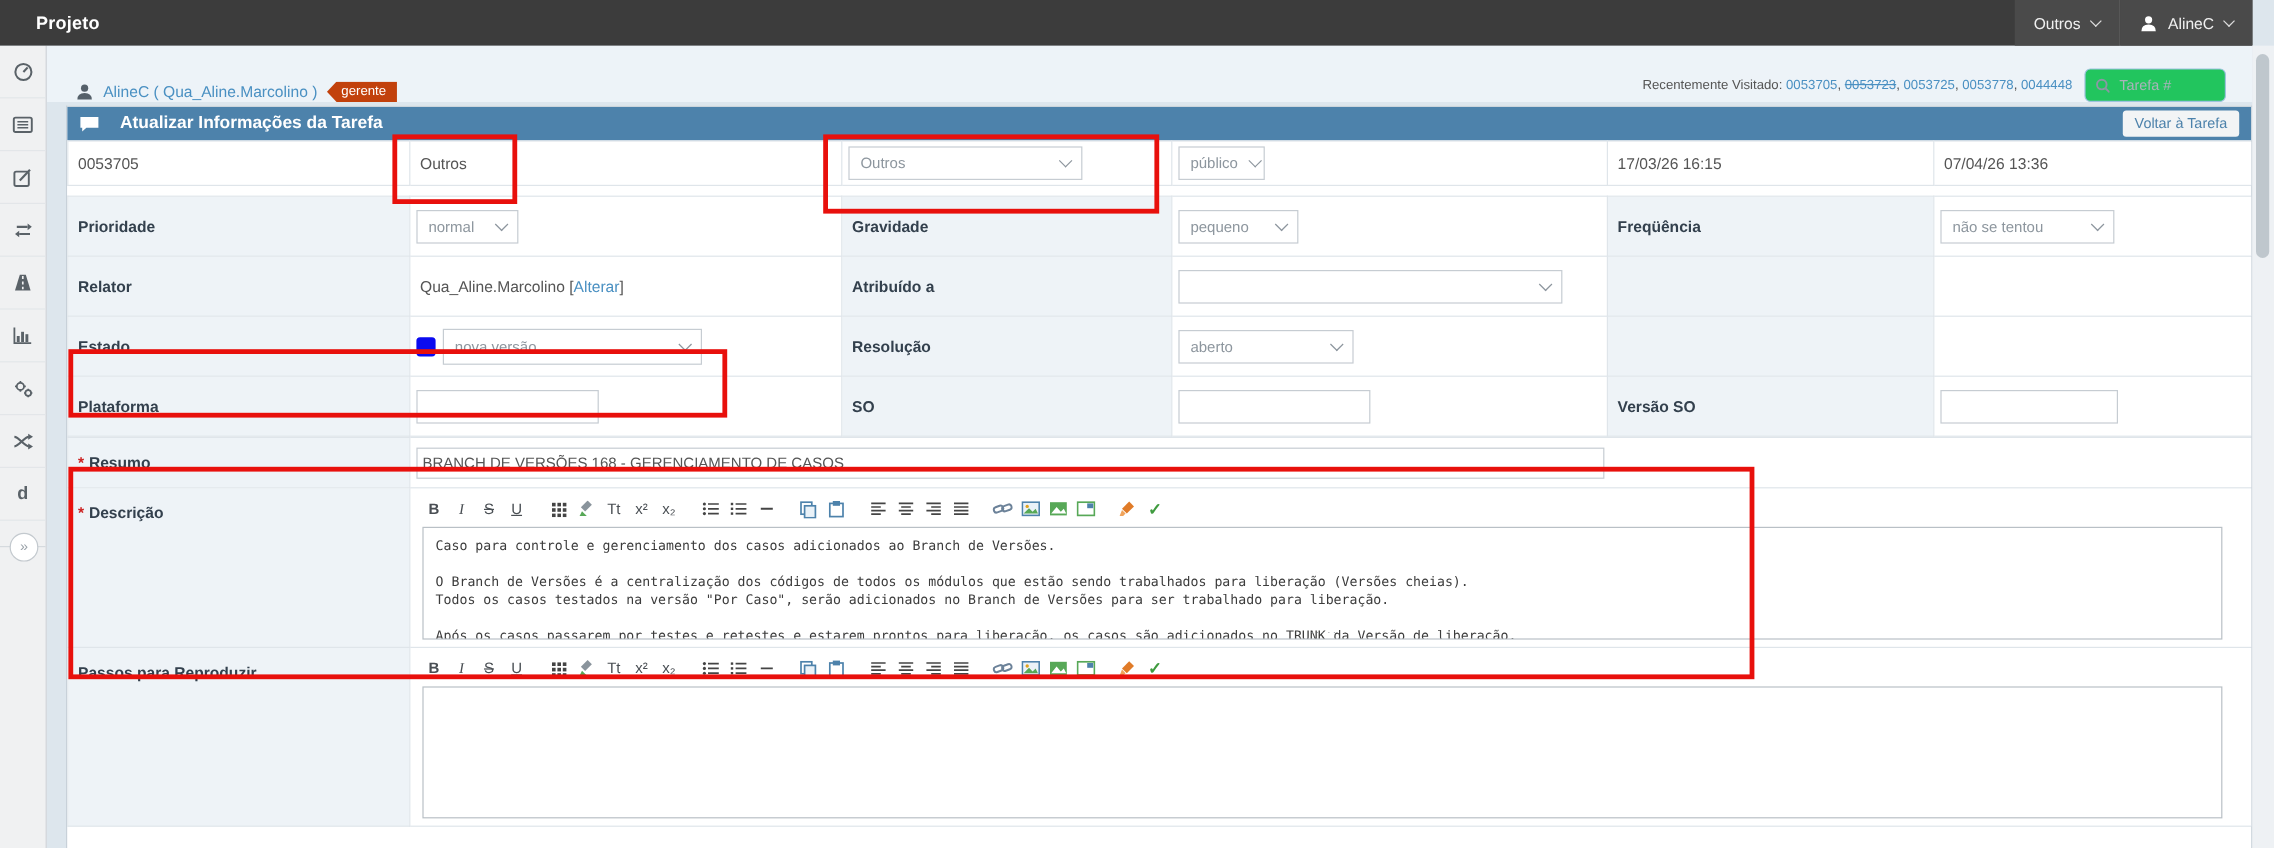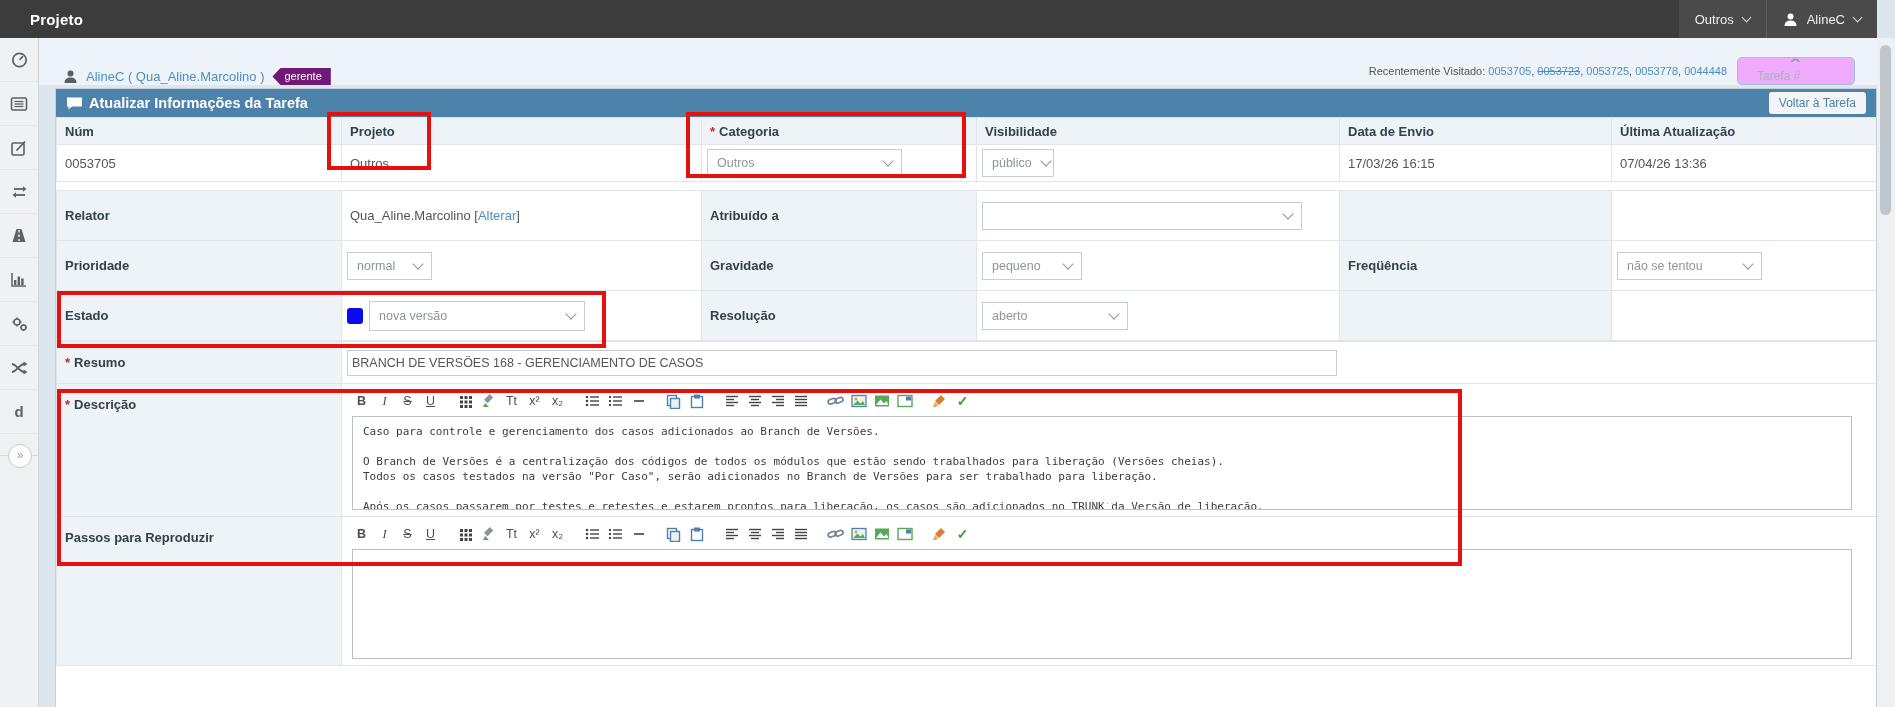--- a/index.html
+++ b/index.html
@@ -32,36 +32,36 @@
   .collapse-line{position:absolute;left:0;top:21px;width:38px;border-top:1px solid #d5dade;}
   .collapse-btn{position:absolute;left:8px;top:10px;width:22px;height:22px;border-radius:50%;
     background:#fff;border:1px solid #c3c9ce;color:#9aa2a9;font-size:12px;line-height:20px;
     text-align:center;cursor:pointer;z-index:2;}
   .collapse-btn::before{content:"\00BB";}
   
   .userbar{position:absolute;left:39px;top:38px;width:1838px;height:47px;background:#edf3f8;
     display:flex;align-items:flex-end;justify-content:space-between;padding:0;box-sizing:border-box;}
   .ub-left{display:flex;align-items:center;gap:8px;padding-left:24px;}
   .ub-user{color:#4a90c2;font-size:13px;cursor:pointer;}
-  .role-badge{background:#701a75;color:#fff;font-size:11px;padding:2px 9px 3px 12px;
+  .role-badge{background:#c2410c;color:#fff;font-size:11px;padding:2px 9px 3px 12px;
     clip-path:polygon(8px 0,100% 0,100% 100%,8px 100%,0 50%);}
   .ub-right{display:flex;align-items:center;gap:10px;padding-right:22px;}
   .recent{font-size:11px;color:#555;}
   .recent a{color:#4a90c2;text-decoration:none;cursor:pointer;}
   .recent a.struck{text-decoration:line-through;}
-  .searchbox{display:flex;align-items:center;gap:6px;background:#f0abfc;border:1px solid #9cc3dd;
-    border-radius:5px;height:26px;padding:0 8px;width:100px;flex-direction:column;}
+  .searchbox{display:flex;align-items:center;gap:6px;background:#22c55e;border:1px solid #9cc3dd;
+    border-radius:5px;height:26px;padding:0 8px;width:100px;}
   .searchbox input{border:none;outline:none;width:78px;font-size:12px;color:#555;
     font-family:"Liberation Sans",sans-serif;background:transparent;}
   .searchbox input::placeholder{color:#a9b3ba;}
   
   .panel{position:absolute;left:55px;top:88px;width:1822px;height:619px;background:#fff;
     border:1px solid #c8d1d9;border-bottom:none;box-sizing:border-box;overflow:hidden;}
   .panel-header{height:28px;background:#4d82ab;color:#fff;display:flex;align-items:center;
-    padding:0 10px;gap:6px;}
+    padding:0 10px;gap:17px;}
   .panel-title{font-size:14.5px;font-weight:bold;}
   .panel-spacer{flex:1;}
   .back-btn{background:#f2f4f5;color:#4d82ab;font-size:12px;border:none;border-radius:3px;
     padding:4px 10px;cursor:pointer;font-family:"Liberation Sans",sans-serif;}
   table.grid{border-collapse:collapse;table-layout:fixed;width:1820px;}
   .grid td,.grid th{border:1px solid #dfe5ea;font-size:13px;box-sizing:border-box;
     padding:0 0 0 8px;text-align:left;vertical-align:middle;overflow:hidden;white-space:nowrap;}
   .grid th{background:#eef3f7;color:#33404d;font-weight:bold;height:27px;}
   .grid td.lbl{background:#eef3f7;color:#33404d;font-weight:bold;}
   .grid td.val{background:#fff;color:#555;padding-left:5px;}
@@ -259,28 +259,20 @@
   <table class="grid">
     <colgroup>
         <col style="width:285px">
         <col style="width:360px">
         <col style="width:275px">
         <col style="width:363px">
         <col style="width:272px">
         <col style="width:267px">
       </colgroup>
     <tbody>
-        <tr>
-      <th>Núm</th>
-      <th>Projeto</th>
-      <th><span class="req">*</span><span>Categoria</span></th>
-      <th>Visibilidade</th>
-      <th>Data de Envio</th>
-      <th>Última Atualização</th>
-    </tr>
     <tr class="t1-vals">
       <td class="val" style="padding-left:8px">0053705</td>
       <td class="val" style="padding-left:8px">Outros</td>
       <td class="val"><span class="sel" style="width:195px">
               <span>Outros</span>
               <span class="sel-chev"></span>
             </span></td>
       <td class="val"><span class="sel" style="width:72px">
               <span>público</span>
               <span class="sel-chev"></span>
@@ -297,60 +289,68 @@
     <colgroup>
         <col style="width:285px">
         <col style="width:360px">
         <col style="width:275px">
         <col style="width:363px">
         <col style="width:272px">
         <col style="width:267px">
       </colgroup>
     <tbody>
         <tr>
-      <td class="lbl">Relator</td>
-      <td class="val" style="padding-left:8px"><span>Qua_Aline.Marcolino</span> <span>[</span><a class="link">Alterar</a><span>]</span></td>
-      <td class="lbl">Atribuído a</td>
-      <td class="val"><span class="sel" style="width:320px">
-              <span></span>
-              <span class="sel-chev"></span>
-            </span></td>
-      <td class="lbl"></td>
-      <td class="val"></td>
-    </tr>
-    <tr>
       <td class="lbl">Prioridade</td>
       <td class="val"><span class="sel" style="width:85px">
               <span>normal</span>
               <span class="sel-chev"></span>
             </span></td>
       <td class="lbl">Gravidade</td>
       <td class="val"><span class="sel" style="width:100px">
               <span>pequeno</span>
               <span class="sel-chev"></span>
             </span></td>
       <td class="lbl">Freqüência</td>
       <td class="val"><span class="sel" style="width:145px">
               <span>não se tentou</span>
               <span class="sel-chev"></span>
             </span></td>
     </tr>
     <tr>
+      <td class="lbl">Relator</td>
+      <td class="val" style="padding-left:8px"><span>Qua_Aline.Marcolino</span> <span>[</span><a class="link">Alterar</a><span>]</span></td>
+      <td class="lbl">Atribuído a</td>
+      <td class="val"><span class="sel" style="width:320px">
+              <span></span>
+              <span class="sel-chev"></span>
+            </span></td>
+      <td class="lbl"></td>
+      <td class="val"></td>
+    </tr>
+    <tr>
       <td class="lbl">Estado</td>
       <td class="val"><span class="status-square" style="background: rgb(11, 11, 240);"></span><span class="sel" style="width:216px;height:30px">
               <span>nova versão</span>
               <span class="sel-chev"></span>
             </span></td>
       <td class="lbl">Resolução</td>
       <td class="val"><span class="sel" style="width:146px">
               <span>aberto</span>
               <span class="sel-chev"></span>
             </span></td>
       <td class="lbl"></td>
       <td class="val"></td>
+    </tr>
+    <tr>
+      <td class="lbl">Plataforma</td>
+      <td class="val"><input class="txt" style="width: 152px;" value=""></td>
+      <td class="lbl">SO</td>
+      <td class="val"><input class="txt" style="width: 160px;" value=""></td>
+      <td class="lbl">Versão SO</td>
+      <td class="val"><input class="txt" style="width: 148px;" value=""></td>
     </tr>
   </tbody>
     </table>
 
   <table class="grid t3">
     <colgroup>
         <col style="width:285px">
         <col style="width:1537px">
       </colgroup>
     <tbody>

